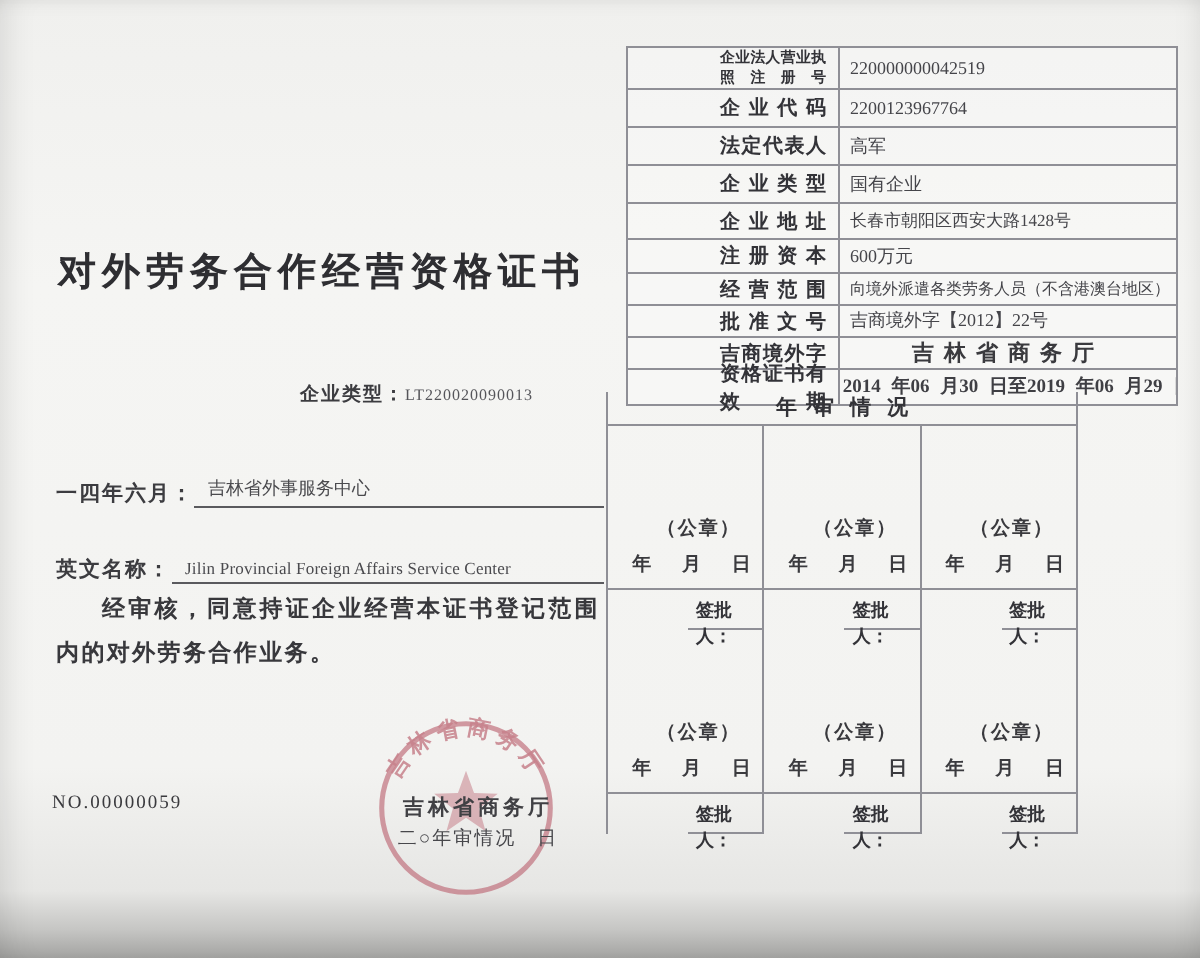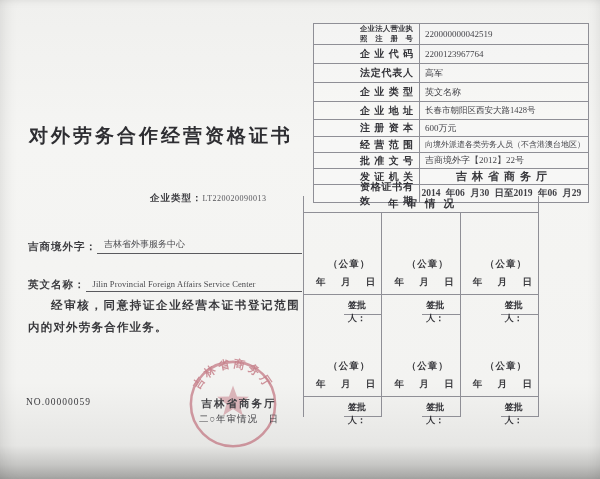--- a/index.html
+++ b/index.html
@@ -74,21 +74,21 @@
 
 <div class="scan">
 
   <div class="title">对外劳务合作经营资格证书</div>
 
   <div class="certno">
     <span class="lbl">企业类型：</span><span class="val">LT220020090013</span>
   </div>
 
   <div class="fieldrow row-company">
-    <span class="flabel">吉商境外字：</span>
+    <span class="flabel">一四年六月：</span>
     <span class="fvalue">吉林省外事服务中心</span>
   </div>
 
   <div class="fieldrow row-english">
     <span class="flabel">英文名称：</span>
     <span class="fvalue">Jilin Provincial Foreign Affairs Service Center</span>
   </div>
 
   <div class="para">经审核，同意持证企业经营本证书登记范围内的对外劳务合作业务。</div>
 
@@ -124,21 +124,21 @@
     <div class="irow">
       <div class="ilabel">
           <span>法定代表人</span>
         </div>
       <div class="ivalue">高军</div>
     </div>
     <div class="irow">
       <div class="ilabel">
           <span>企业类型</span>
         </div>
-      <div class="ivalue">英文名称</div>
+      <div class="ivalue">国有企业</div>
     </div>
     <div class="irow">
       <div class="ilabel">
           <span>企业地址</span>
         </div>
       <div class="ivalue">长春市朝阳区西安大路1428号</div>
     </div>
     <div class="irow">
       <div class="ilabel">
           <span>注册资本</span>
@@ -152,21 +152,21 @@
       <div class="ivalue">向境外派遣各类劳务人员（不含港澳台地区）</div>
     </div>
     <div class="irow">
       <div class="ilabel">
           <span>批准文号</span>
         </div>
       <div class="ivalue">吉商境外字【2012】22号</div>
     </div>
     <div class="irow">
       <div class="ilabel">
-          <span>发证机关</span>
+          <span>吉商境外字</span>
         </div>
       <div class="ivalue">吉林省商务厅</div>
     </div>
     <div class="irow">
       <div class="ilabel">
           <span>资格证书有效期</span>
         </div>
       <div class="ivalue">自2014 年06 月30 日至2019 年06 月29 日</div>
     </div>
   </div>

